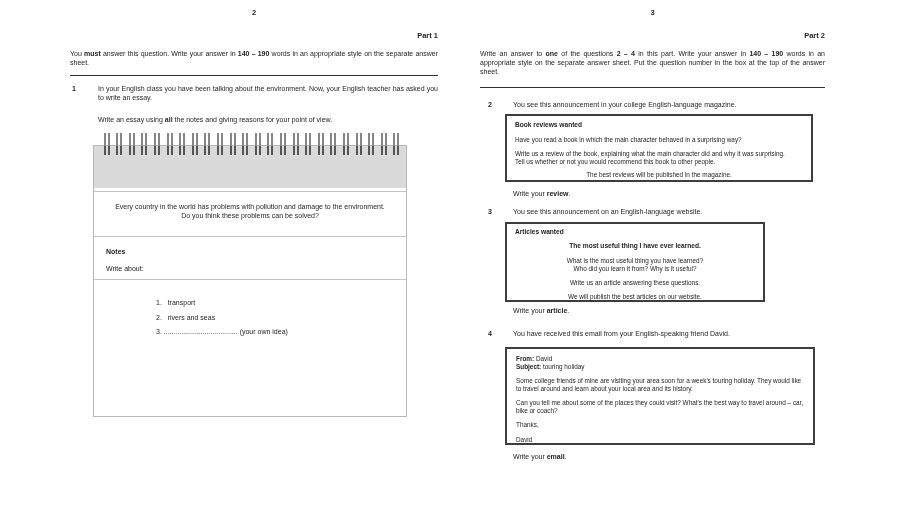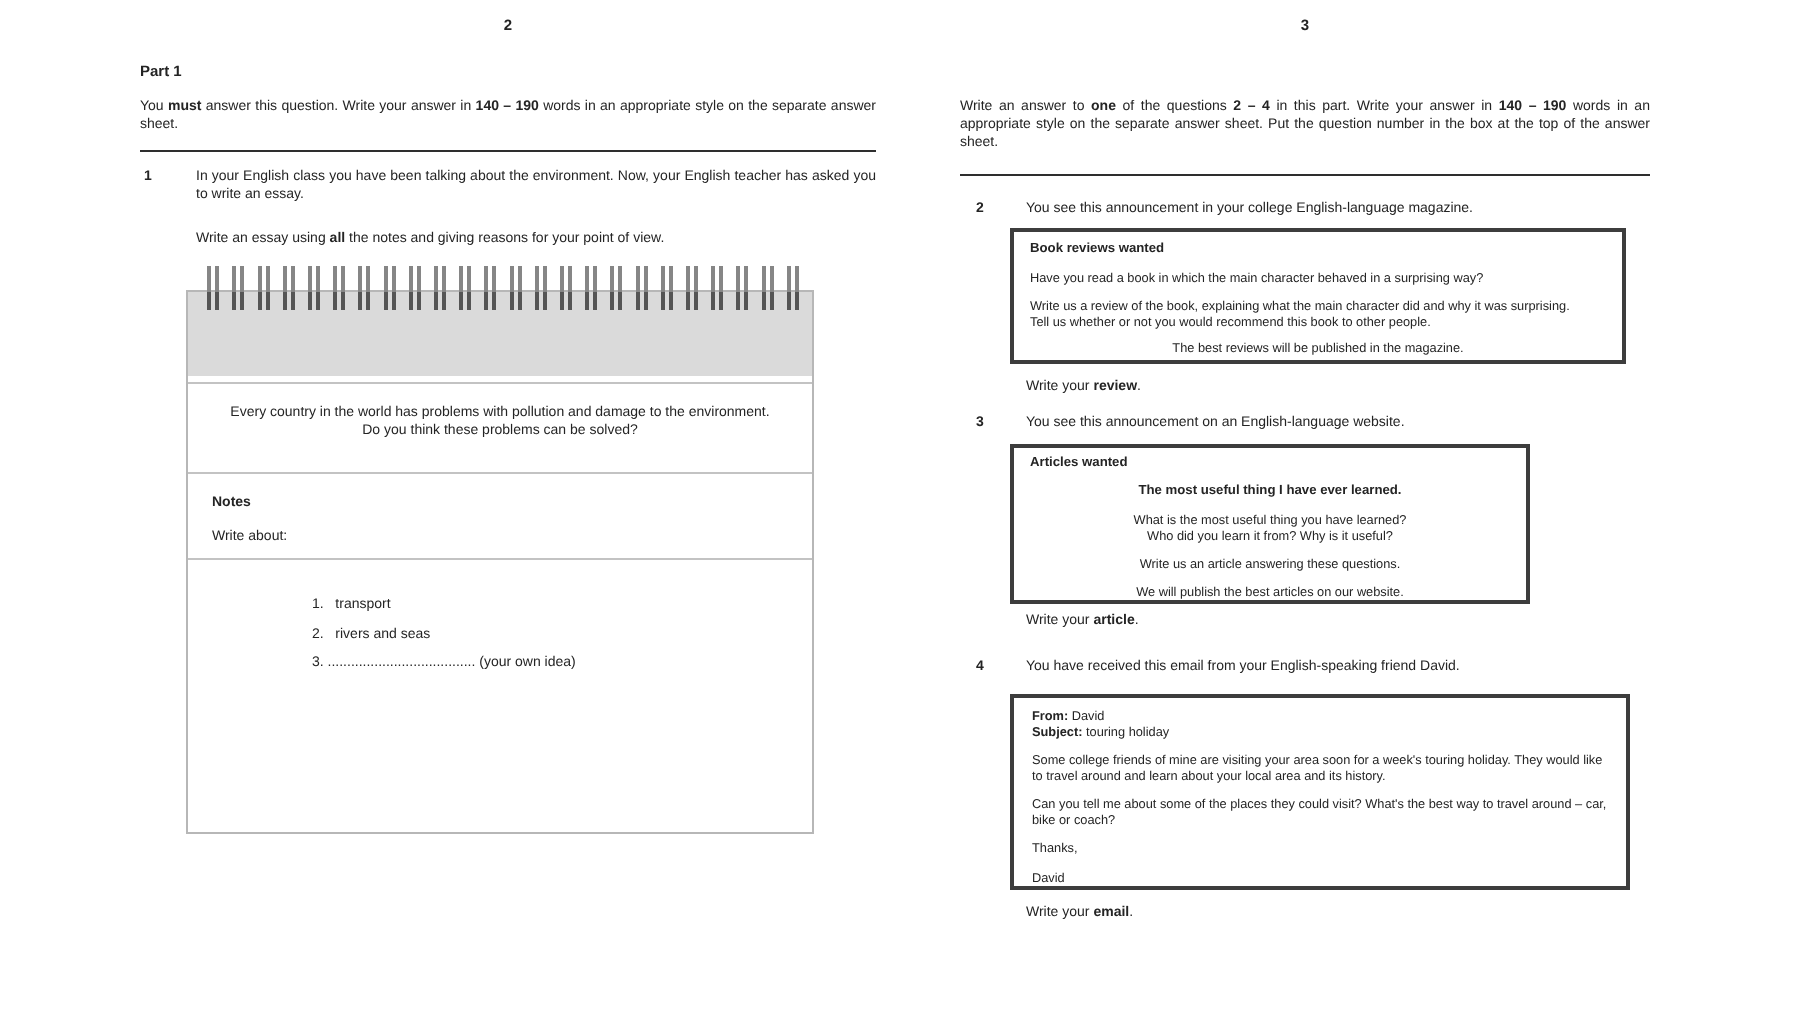--- a/index.html
+++ b/index.html
@@ -7,21 +7,21 @@
     width:900px;height:506px;position:relative;background:#ffffff;
     font-family:"Liberation Sans", sans-serif;color:#242424;overflow:hidden;
     font-size:7px;line-height:9px;
   }
   b{font-weight:700;}
   .page{position:absolute;top:0;height:506px;}
   #page-left{left:70px;width:368px;}
   #page-right{left:480px;width:345px;}
 
   .pagenum{position:absolute;top:8px;left:0;right:0;text-align:center;font-weight:700;font-size:7.5px;}
-  .part-title{position:absolute;top:31px;left:0;right:0;text-align:left;font-weight:700;font-size:7.5px;}
+  .part-title{position:absolute;top:31px;left:0;right:0;text-align:right;font-weight:700;font-size:7.5px;}
   .rubric{position:absolute;top:49px;left:0;right:0;margin:0;text-align:justify;}
   .rule{position:absolute;left:0;right:0;border-top:1px solid #2e2e2e;height:0;}
   #page-left .rule{top:75px;}
   #page-right .rule{top:87px;}
 
   .qrow{position:absolute;left:0;right:0;}
   .qnum{position:absolute;left:2px;top:0;font-weight:700;}
   #page-right .qnum{left:8px;}
   .qtext{margin:0 0 0 28px;text-align:justify;}
   #page-right .qtext{margin-left:33px;text-align:left;}
@@ -98,20 +98,21 @@
       <div class="nb-item">2.   rivers and seas</div>
       <div class="nb-item">3. ...................................... (your own idea)</div>
     </div>
   </div>
   <div class="nb-rings"></div>
   <div class="nb-rings-feet"></div>
 </div>
 
 <div class="page" id="page-right">
   <div class="pagenum">3</div>
+  <div class="part-title">Part 2</div>
 
   <p class="rubric"><span>Write an answer to </span><b>one</b><span> of the questions </span><b>2 – 4</b><span> in this part.  Write your answer in </span><b>140 – 190</b><span> words in an appropriate style on the separate answer sheet.  Put the question number in the box at the top of the answer sheet.</span></p>
 
   <div class="rule"></div>
 
   <div class="qrow" style="top:100px">
     <span class="qnum">2</span>
     <p class="qtext">You see this announcement in your college English-language magazine.</p>
   </div>
   <div class="qbox" id="q2-box">

